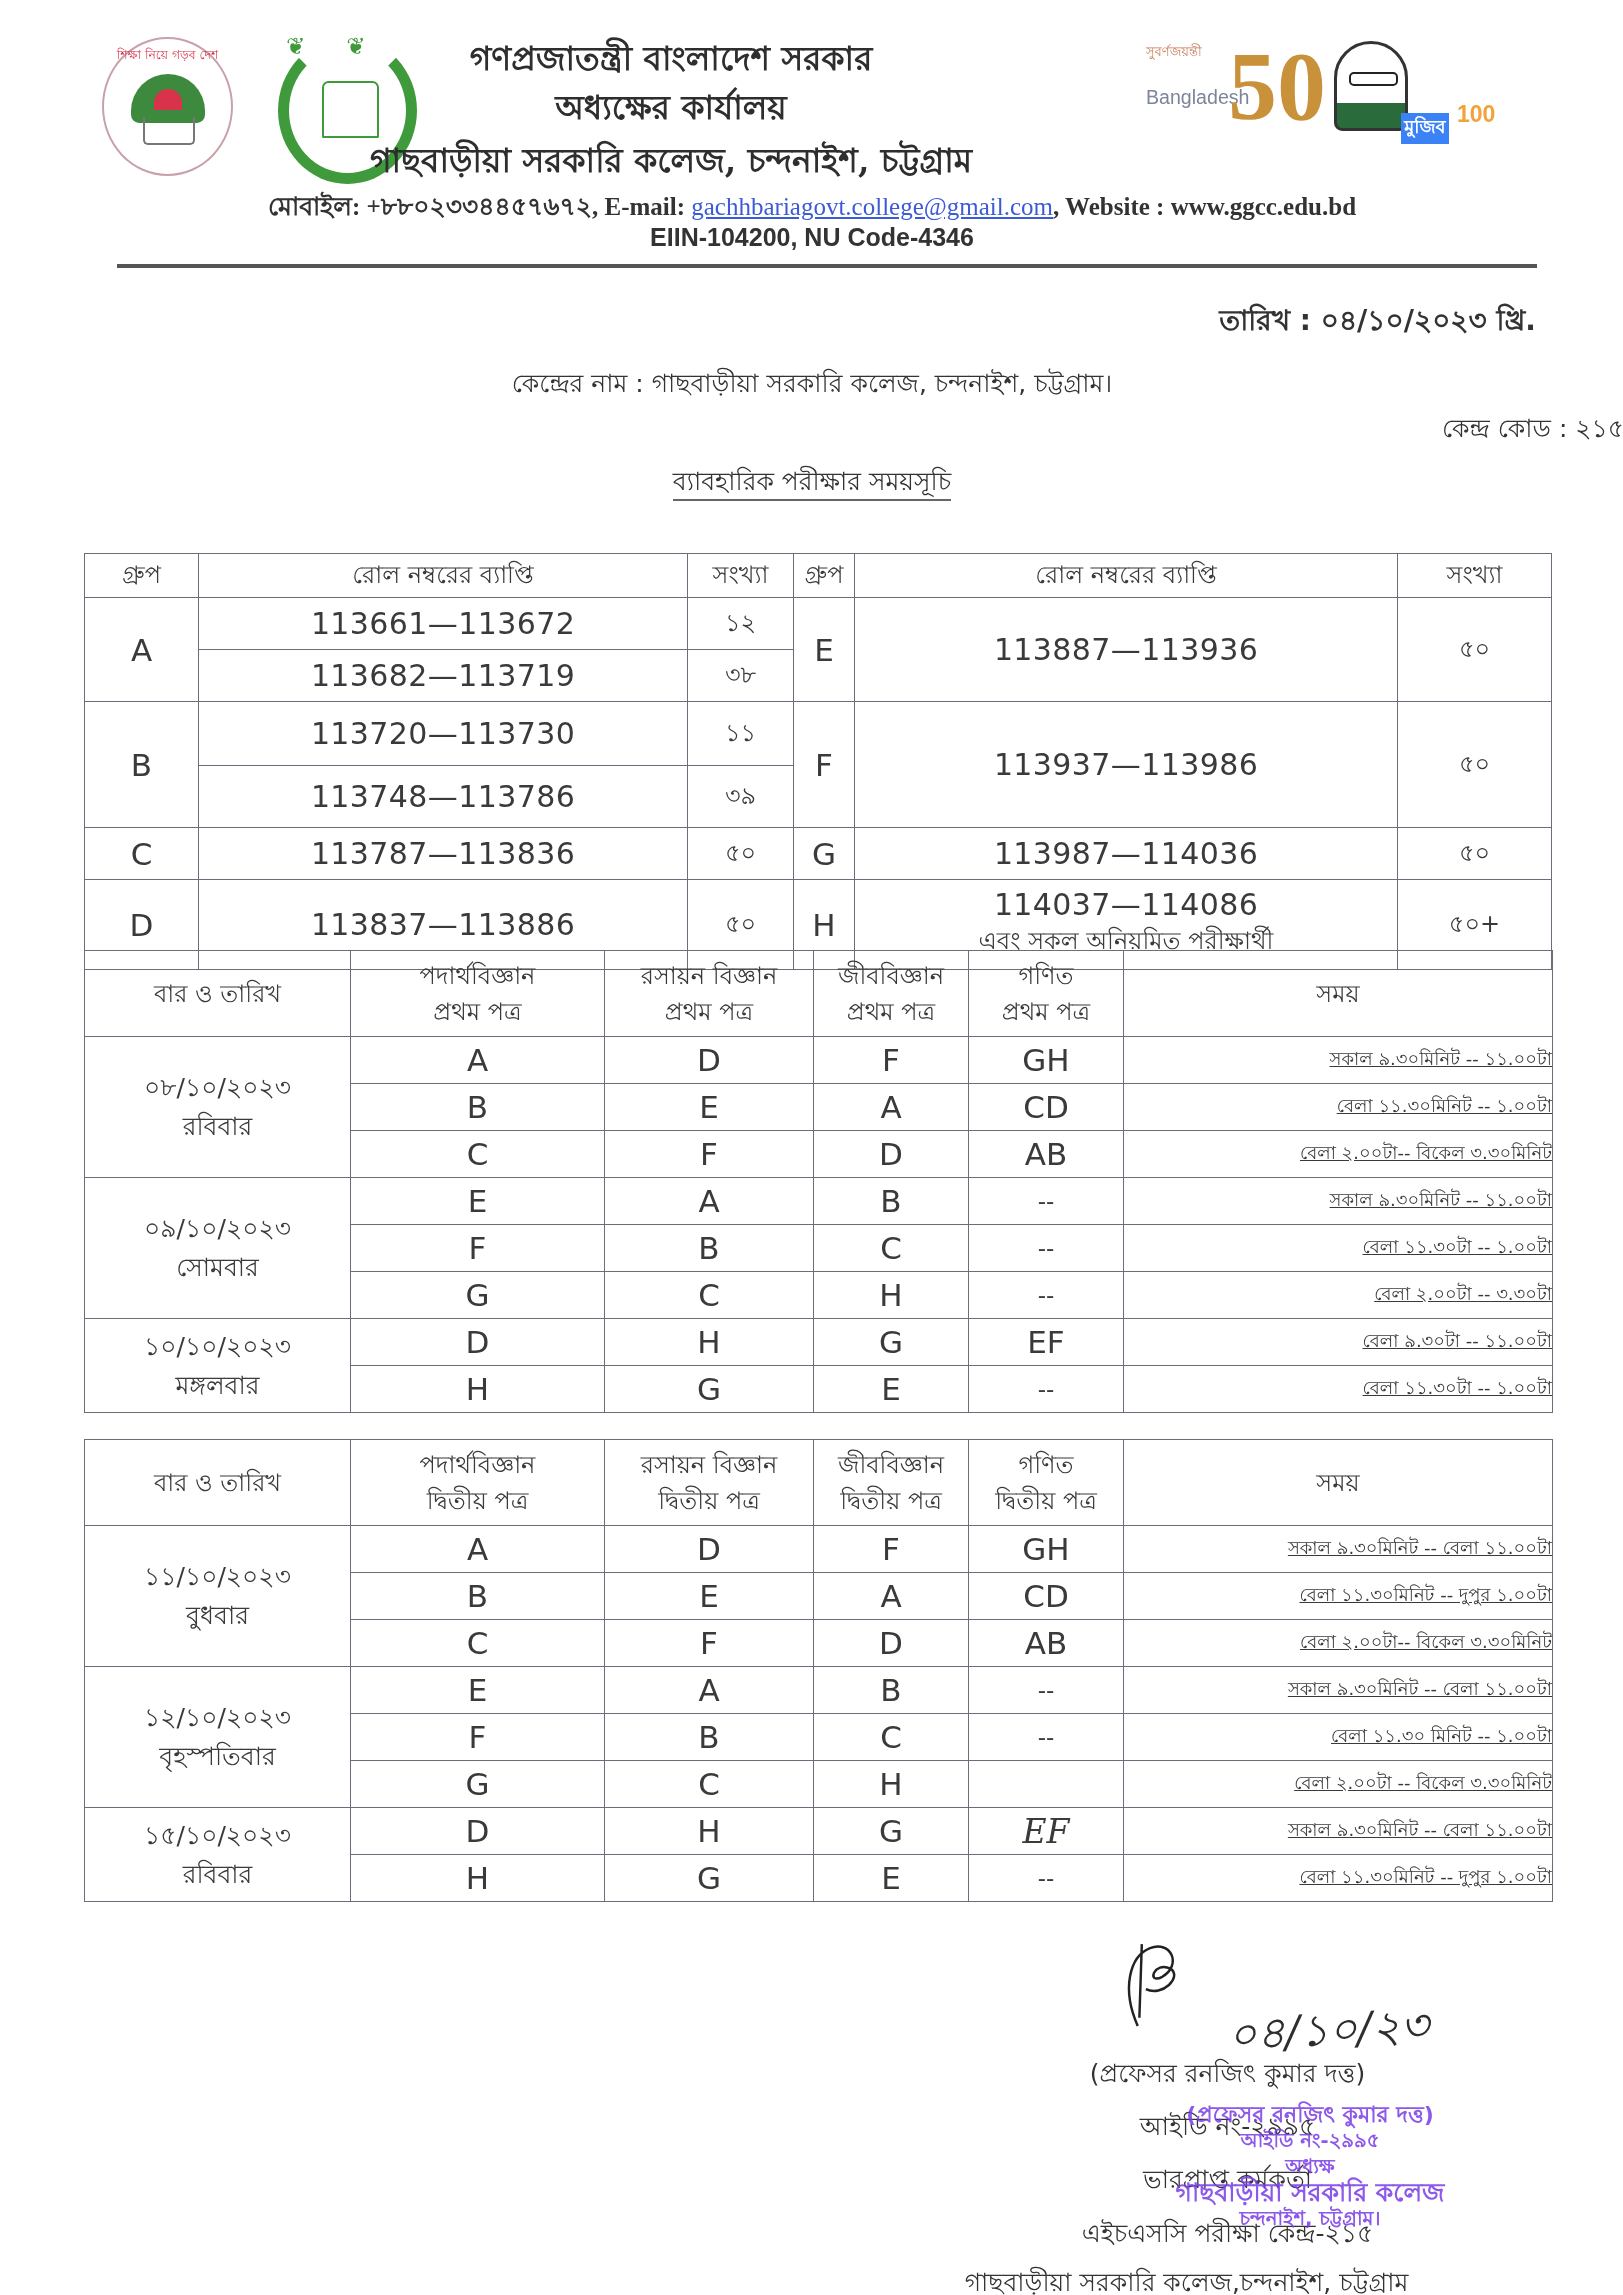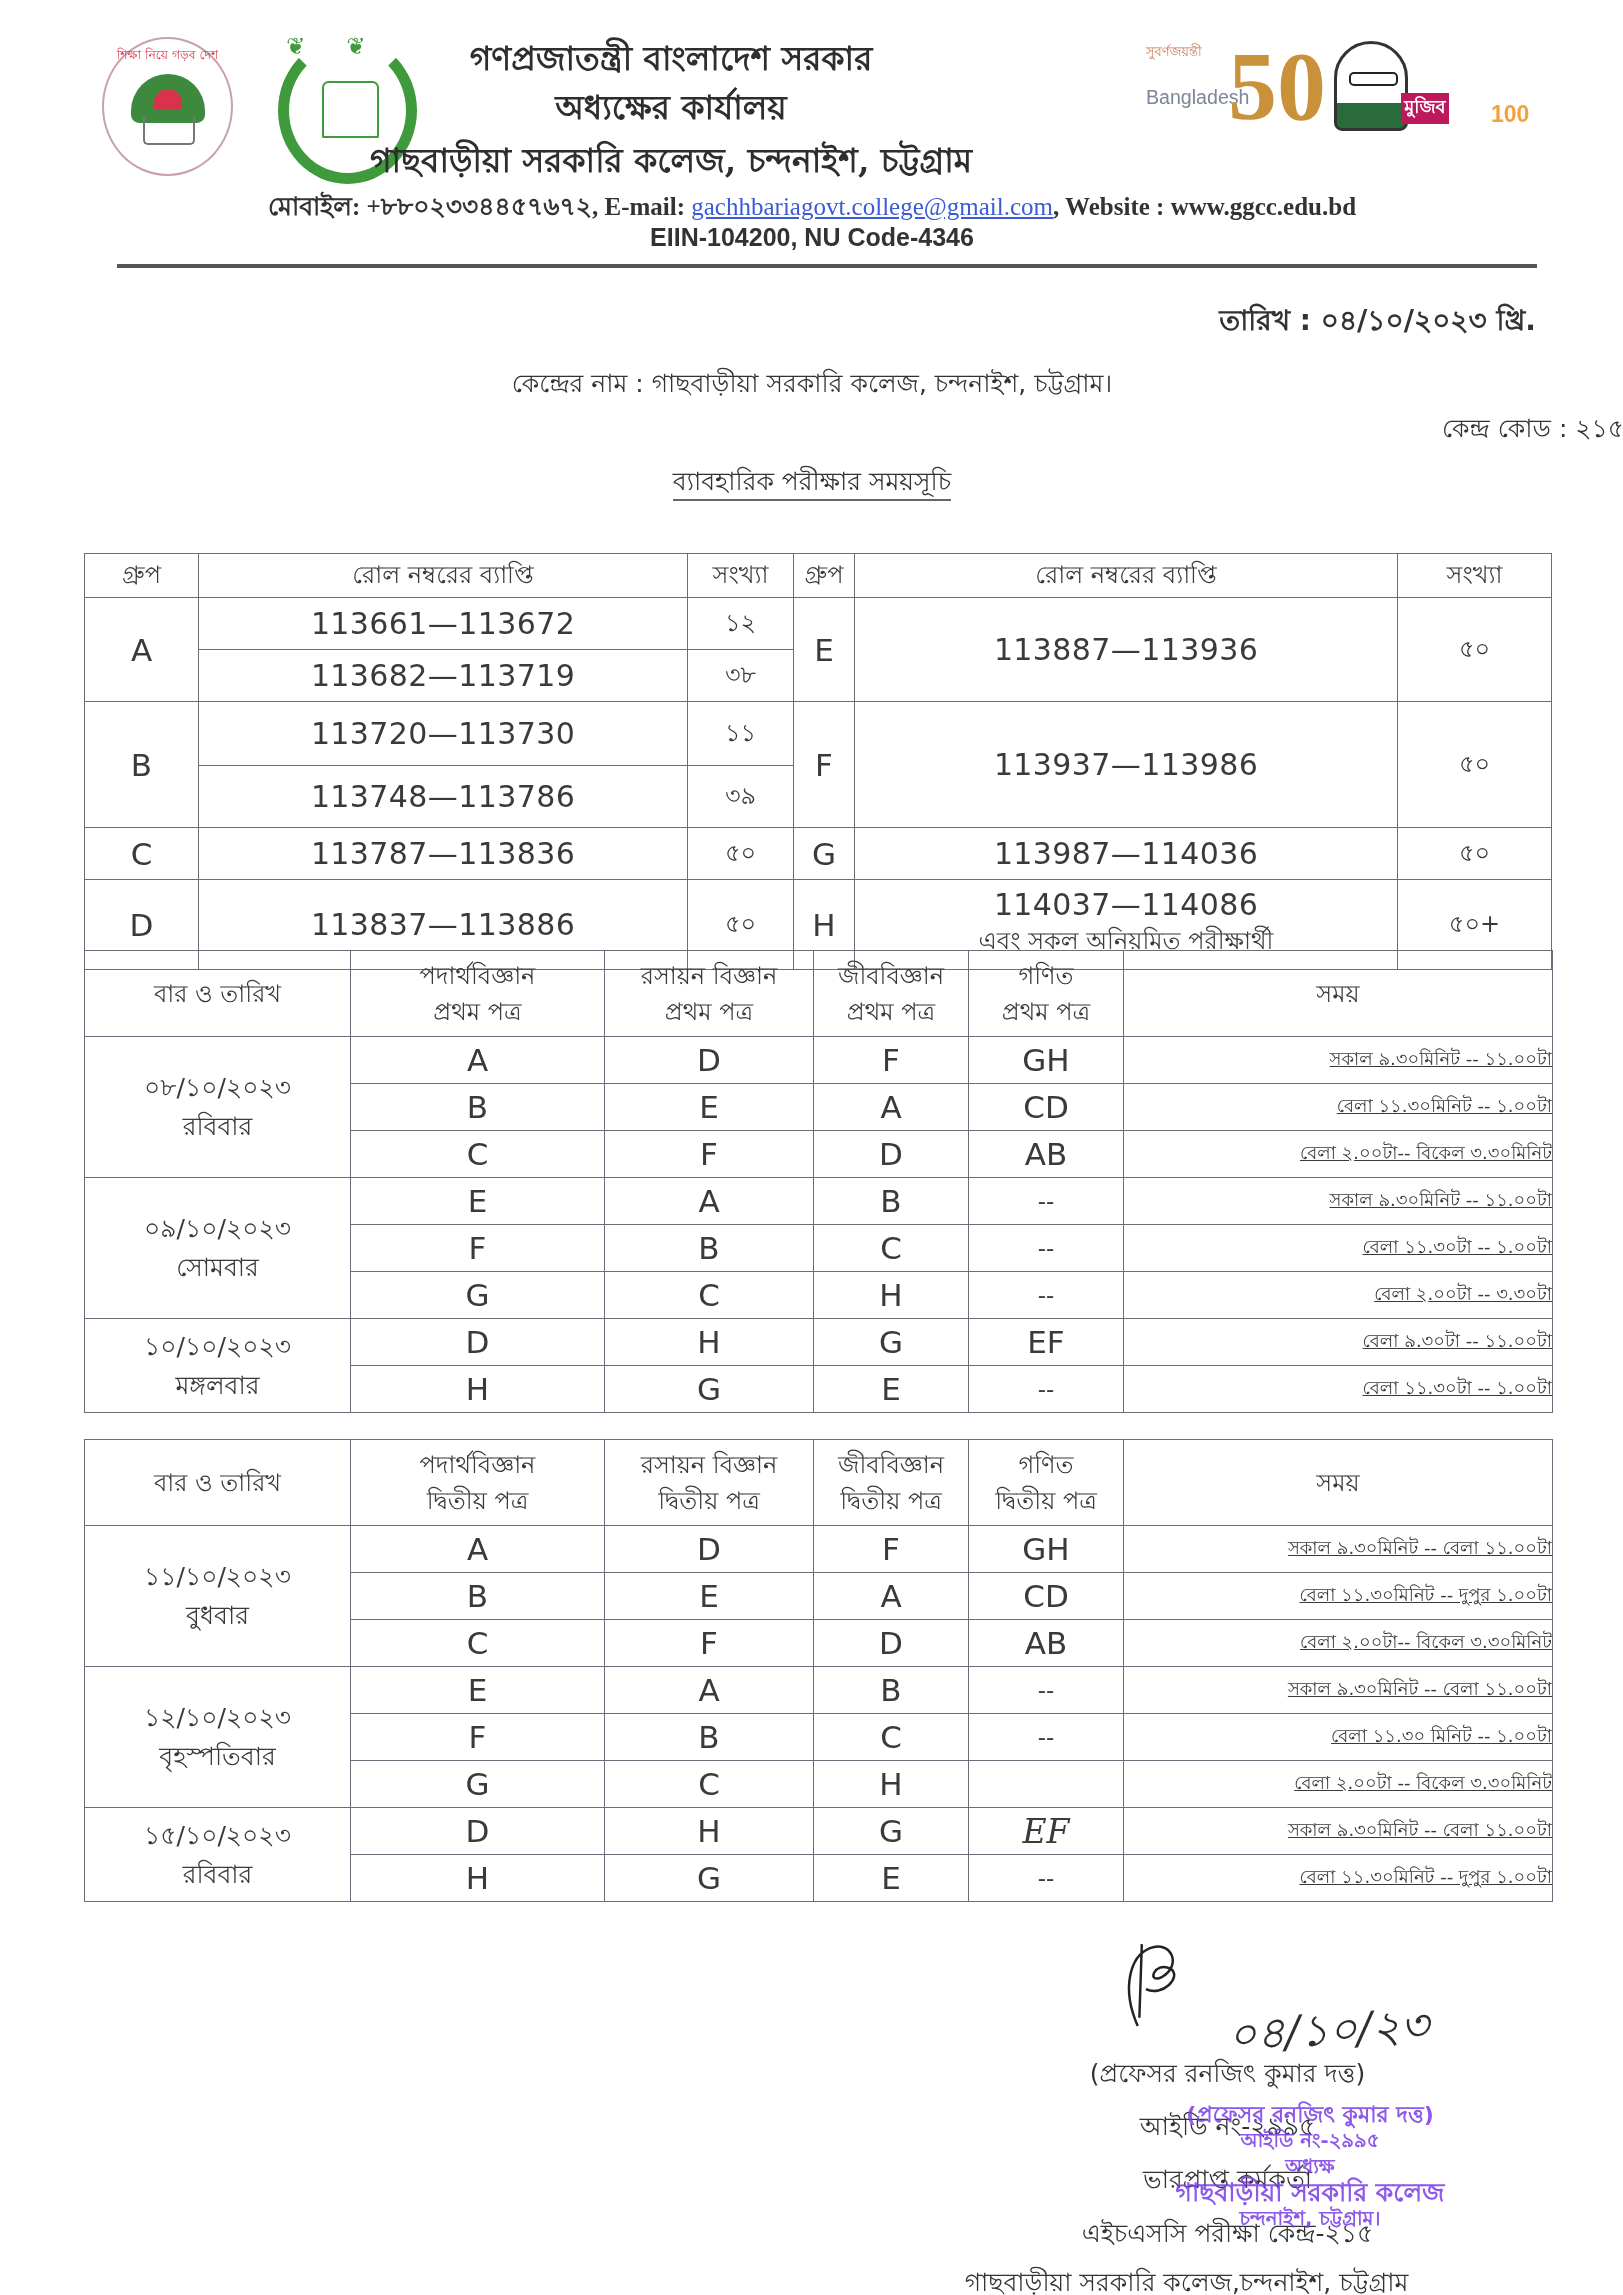--- a/index.html
+++ b/index.html
@@ -79,26 +79,26 @@
   .logo-right2 .portrait {
     position:absolute; left: 8.2px; top: 4.1px; width: 74px; height: 90px;
     border-radius: 37px 37px 8.2px 8.2px; border: 3.3px solid #333;
     background: linear-gradient(#fff 0, #fff 70%, #2a6b3b 70%);
   }
   .logo-right2 .portrait::before {
     content:""; position:absolute; left: 11.5px; top: 28px; width: 45px; height: 9.8px;
     border: 2.5px solid #222; border-radius: 4.9px;
   }
   .logo-right2 .mujib {
-    position:absolute; left: 75px; top: 56px; font-size: 18px; font-weight: bold;
-    background: #be185d; color: #fff; padding: 0 3.3px;
+    position:absolute; left: 75px; top: 76px; font-size: 18px; font-weight: bold;
+    background: #3b82f6; color: #fff; padding: 0 3.3px;
   }
   .logo-right2 .hundred {
     position:absolute; left: 131px; top: 64px; font-family: "Liberation Sans", sans-serif;
-    font-size: 23px; color: #f1a23a; font-weight: bold; margin-left: 34px;
+    font-size: 23px; color: #f1a23a; font-weight: bold;
   }
 
   
   .date-line {
     position: absolute; right: 88px; top: 299px;
     font-size: 28px; font-weight: bold; color: #333;
   }
   .center-name {
     position: absolute; left: 0; width: 1624px; top: 364px; text-align: center;
     font-size: 25px; color: #333;

